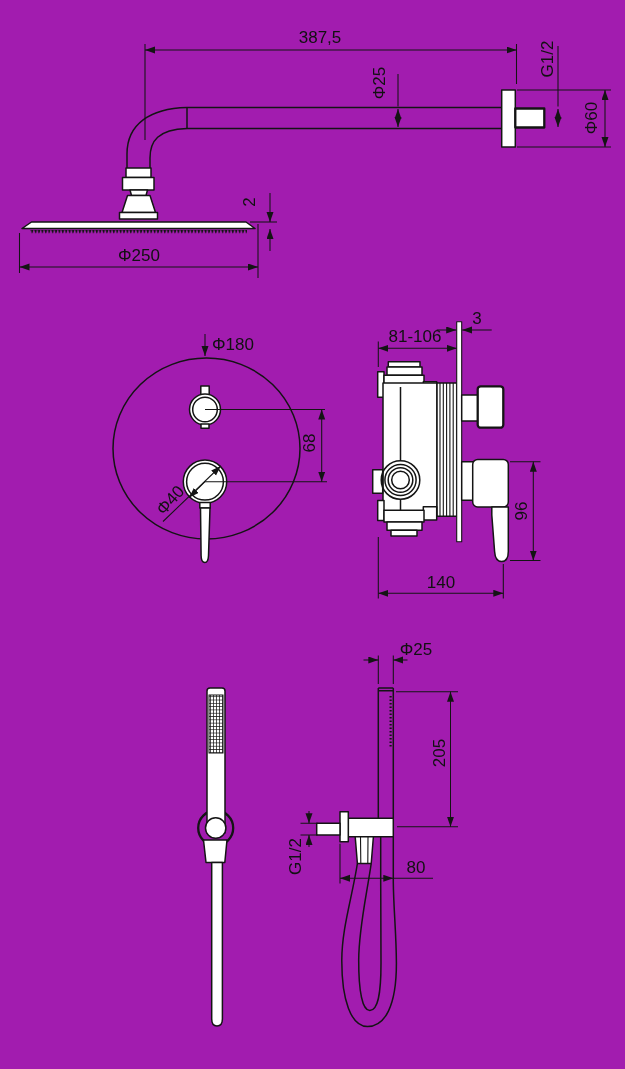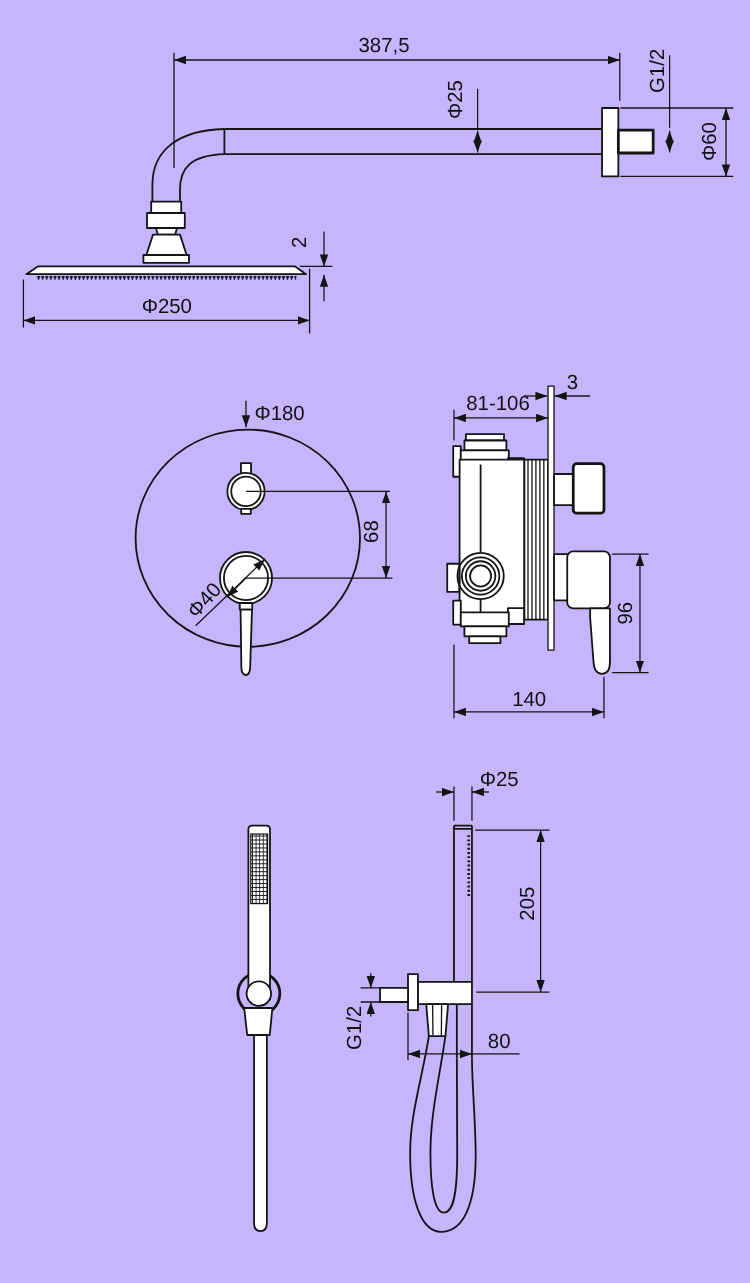--- a/index.html
+++ b/index.html
@@ -1,16 +1,16 @@
 <!DOCTYPE html>
 <html><head>
 <meta charset="utf-8">
 <style>
   html,body{margin:0;padding:0;background:#fff;}
-  #stage{width:625px;height:1069px;background:#c4b5fd;position:relative;overflow:hidden;}
+  #stage{width:625px;height:1069px;background:#a21caf;position:relative;overflow:hidden;}
   svg{display:block;}
   .obj{stroke:#141414;fill:none;stroke-width:1.5;stroke-linejoin:round;}
   .objf{stroke:#141414;fill:#ffffff;stroke-width:1.5;stroke-linejoin:round;}
   .thick{stroke-width:2.3;}
   .thin{stroke-width:1.1;}
   .dim{stroke:#141414;fill:none;stroke-width:1.05;}
   .lbl{font-family:"Liberation Sans","DejaVu Sans",sans-serif;font-size:17px;fill:#111;}
 </style>
 </head>
 <body>

